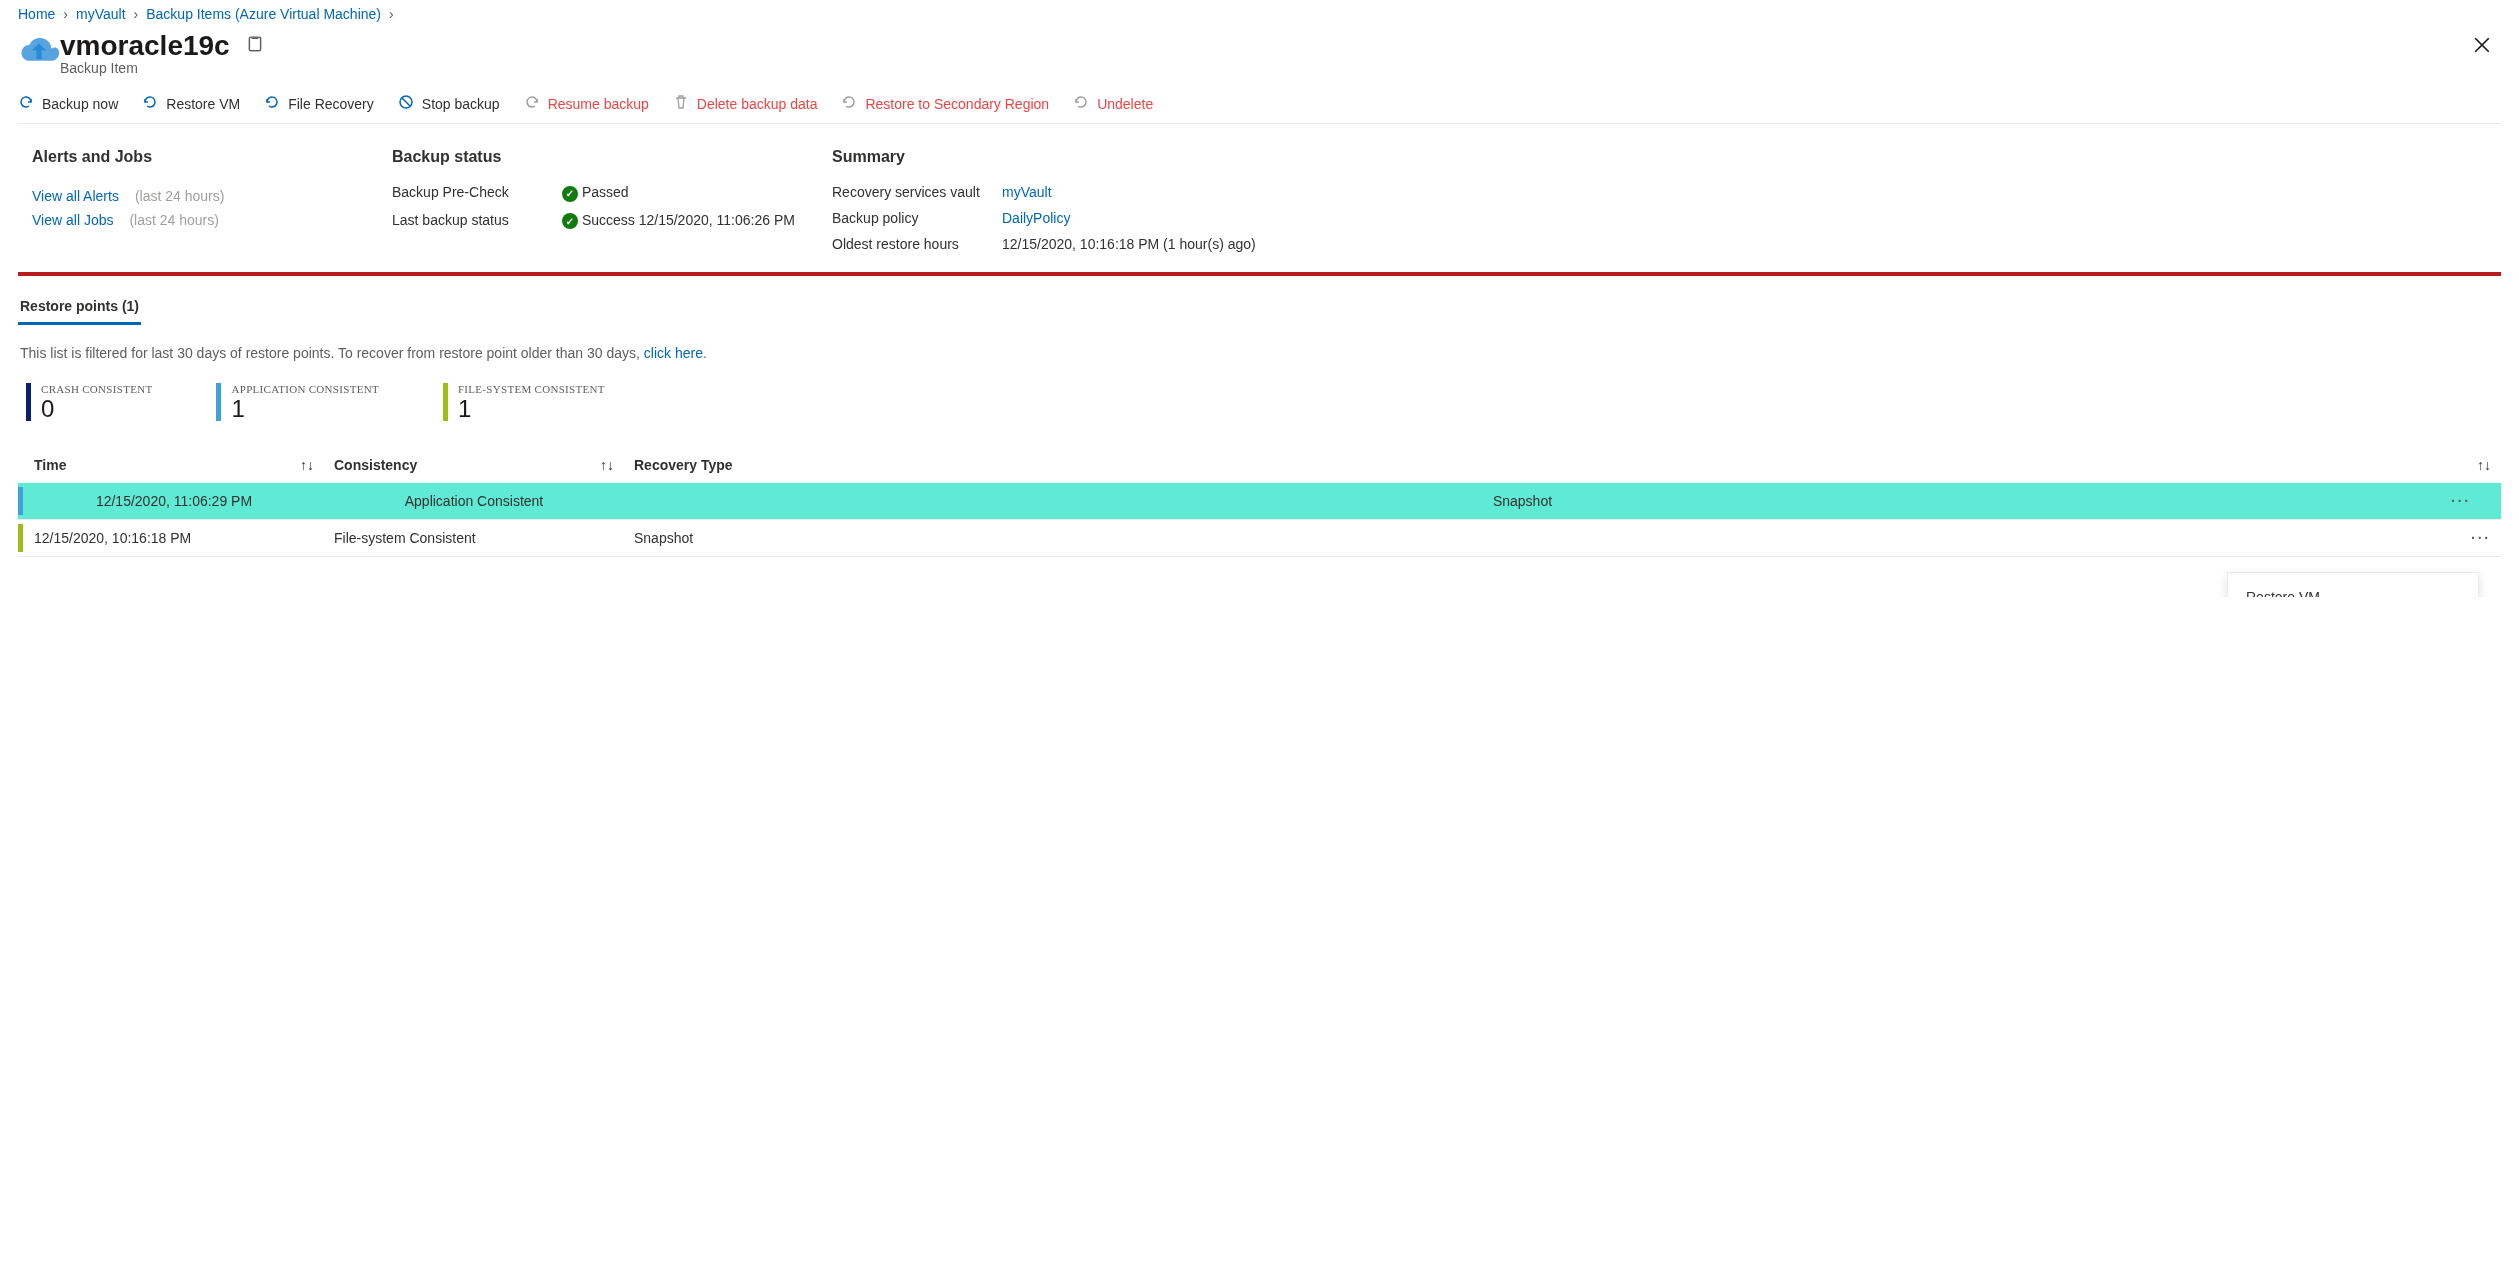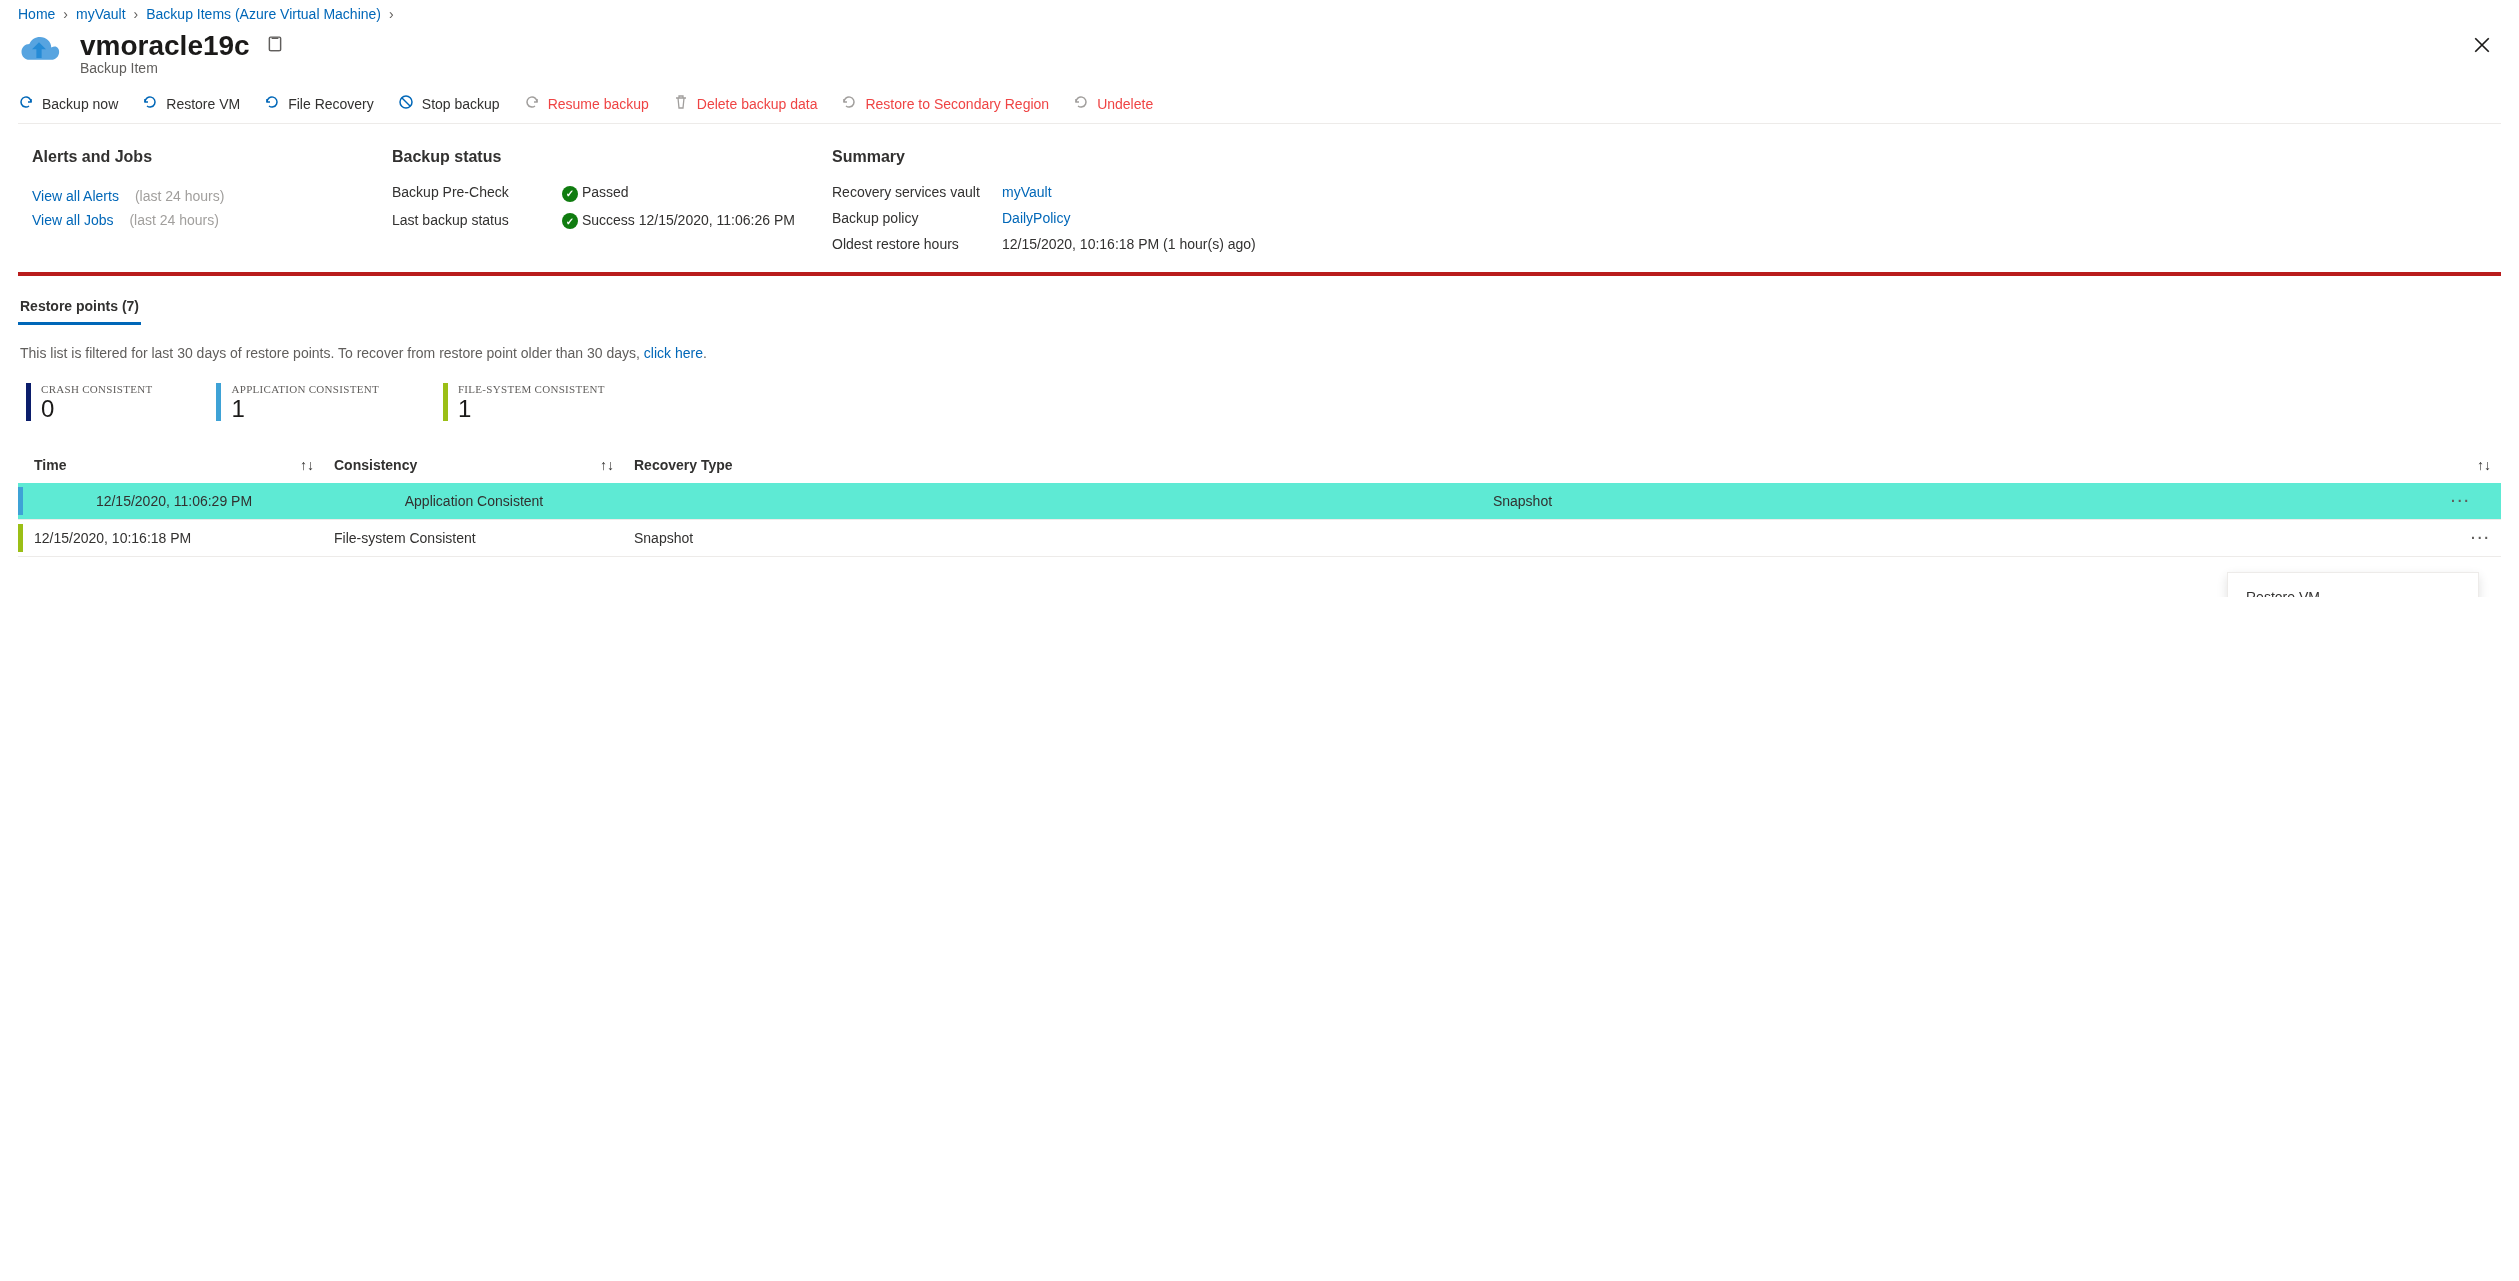--- a/index.html
+++ b/index.html
@@ -15,21 +15,21 @@
 
   
   .breadcrumb {
     display: flex; align-items: center; gap: 8px;
     font-size: 14px; padding: 2px 0 8px 0;
   }
   .breadcrumb .sep { color: #605e5c; }
 
   
   .header-row { display:flex; align-items:flex-start; justify-content:space-between; }
-  .header-left { display:flex; gap:20px; align-items:flex-start; }
+  .header-left { display:flex; gap:0; align-items:center; }
   .cloud-icon svg { width:42px; height:42px; }
   .title-block { display:flex; align-items:center; gap:16px;}
   .title { font-size:28px; font-weight:600; color:#1b1a19; }
   .subtitle { font-size:14px; color:#605e5c; margin-top:-2px; }
   .pin-icon svg { width:18px; height:18px; color:#605e5c; cursor:pointer;}
   .close-btn svg { width:18px; height:18px; color:#1b1a19; cursor:pointer; }
   .close-btn { padding: 6px 10px;}
 
   
   .toolbar {
@@ -255,21 +255,21 @@
         <a>myVault</a>
         <span>Backup policy</span>
         <a>DailyPolicy</a>
         <span>Oldest restore hours</span>
         <span>12/15/2020, 10:16:18 PM (1 hour(s) ago)</span>
       </div>
     </div>
   </div>
 
   <div class="tab-row">
-    <span class="tab">Restore points (7)</span>
+    <span class="tab">Restore points (1)</span>
   </div>
 
   <div class="filter-note">
     <span>This list is filtered for last 30 days of restore points. To recover from restore point older than 30 days, </span><a>click here</a><span>.</span>
   </div>
 
   <div class="counters">
     <div class="counter">
       <div class="bar" style="background:#0b1d6b"></div>
       <div>

